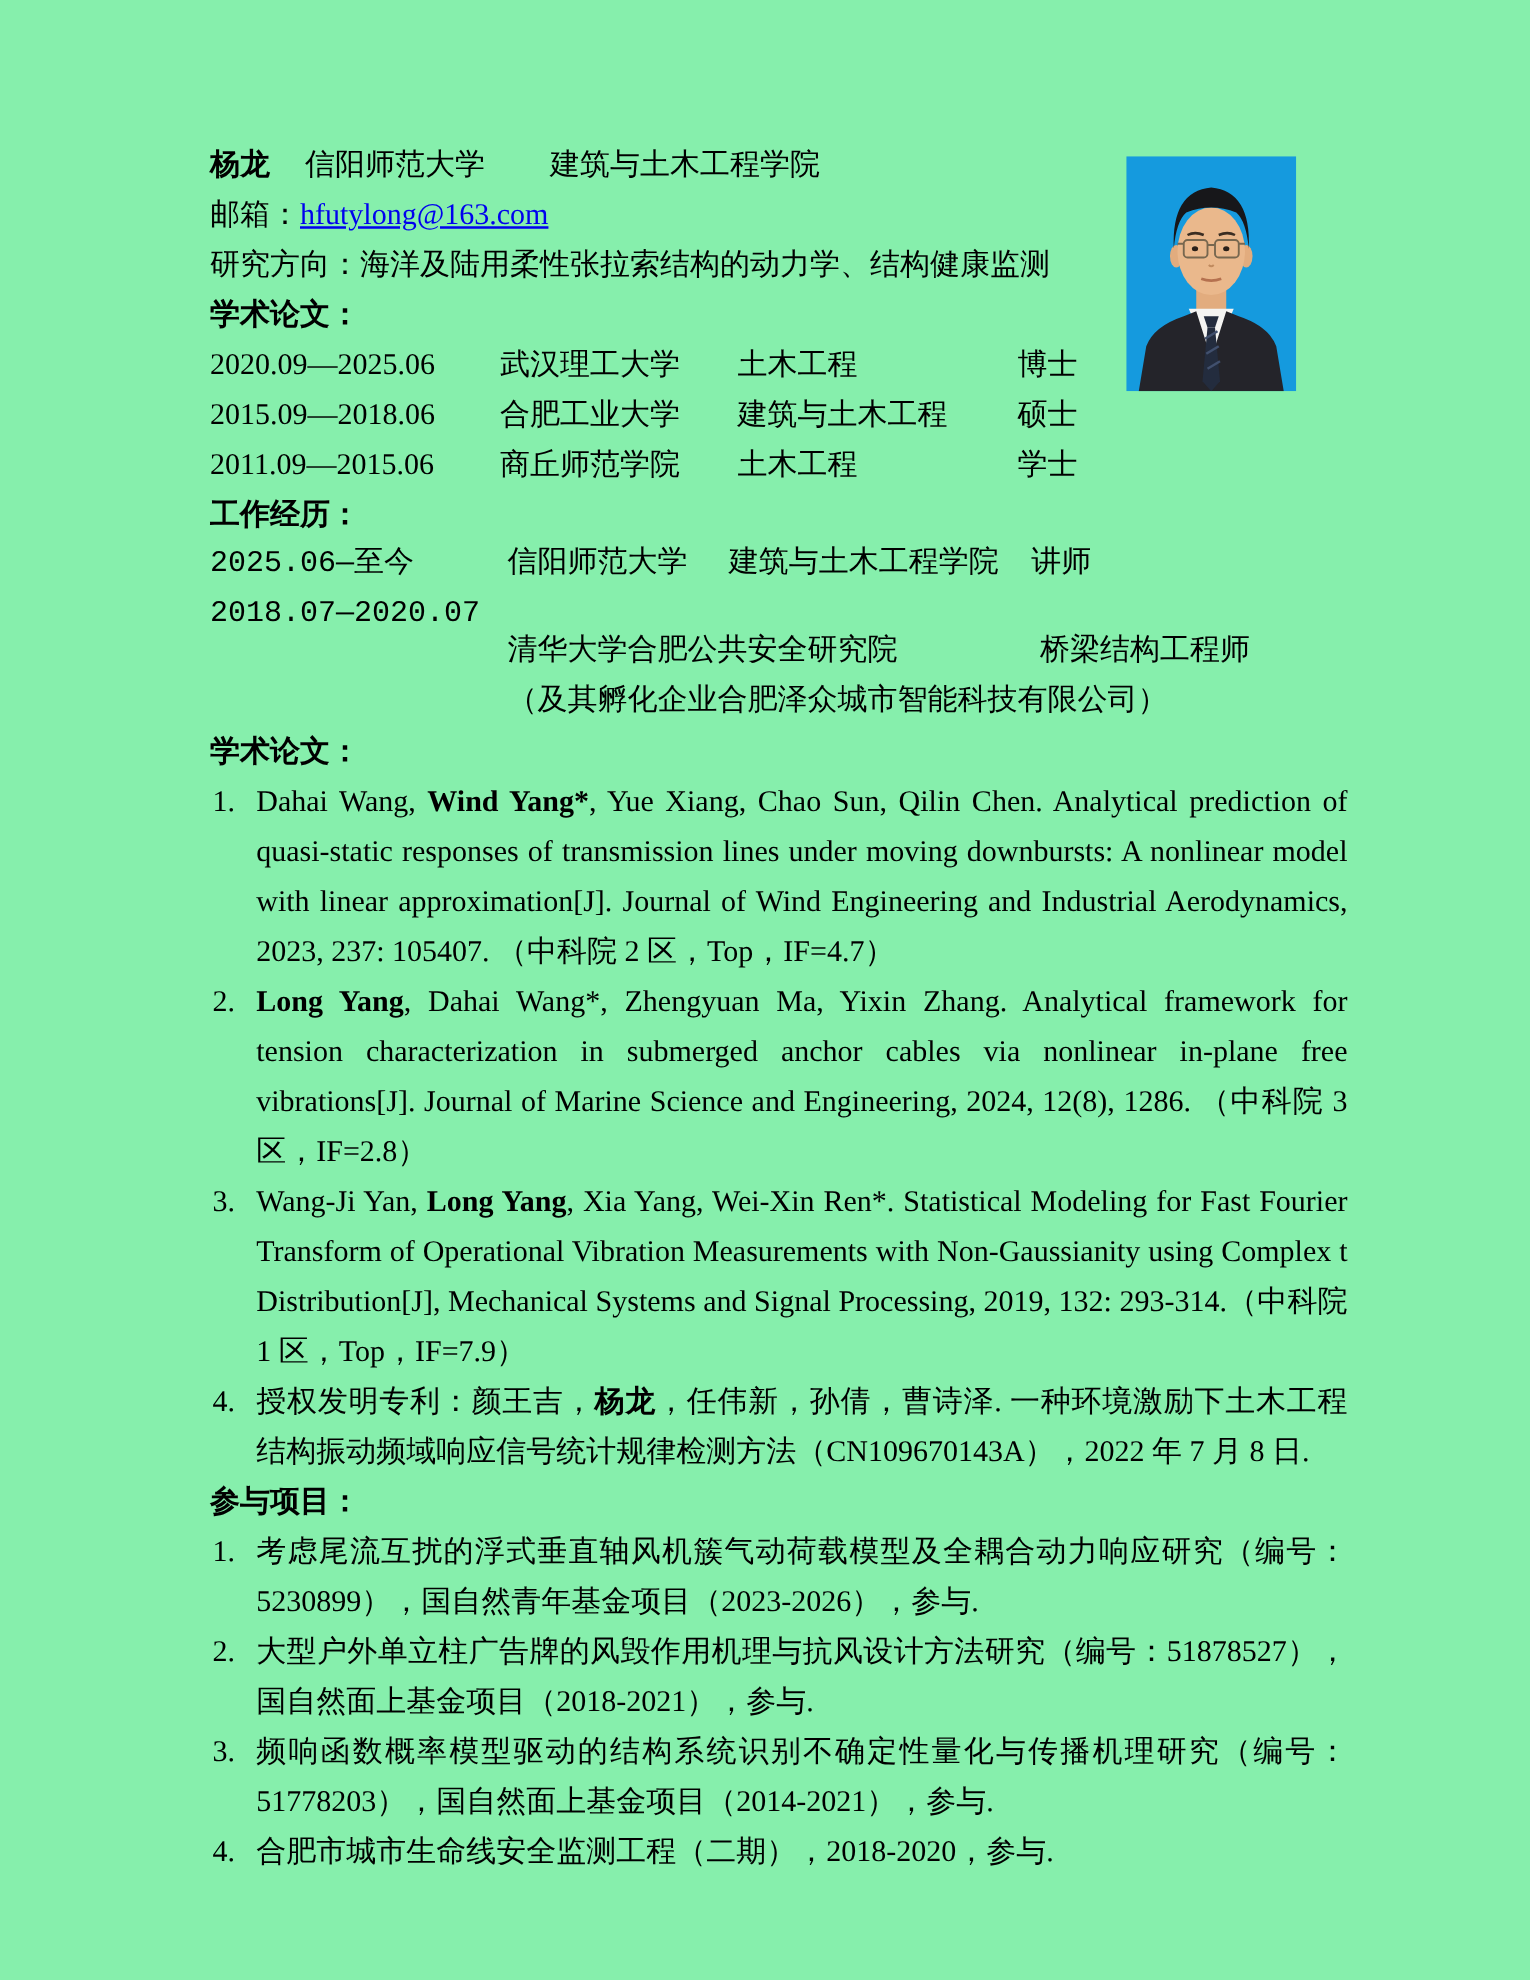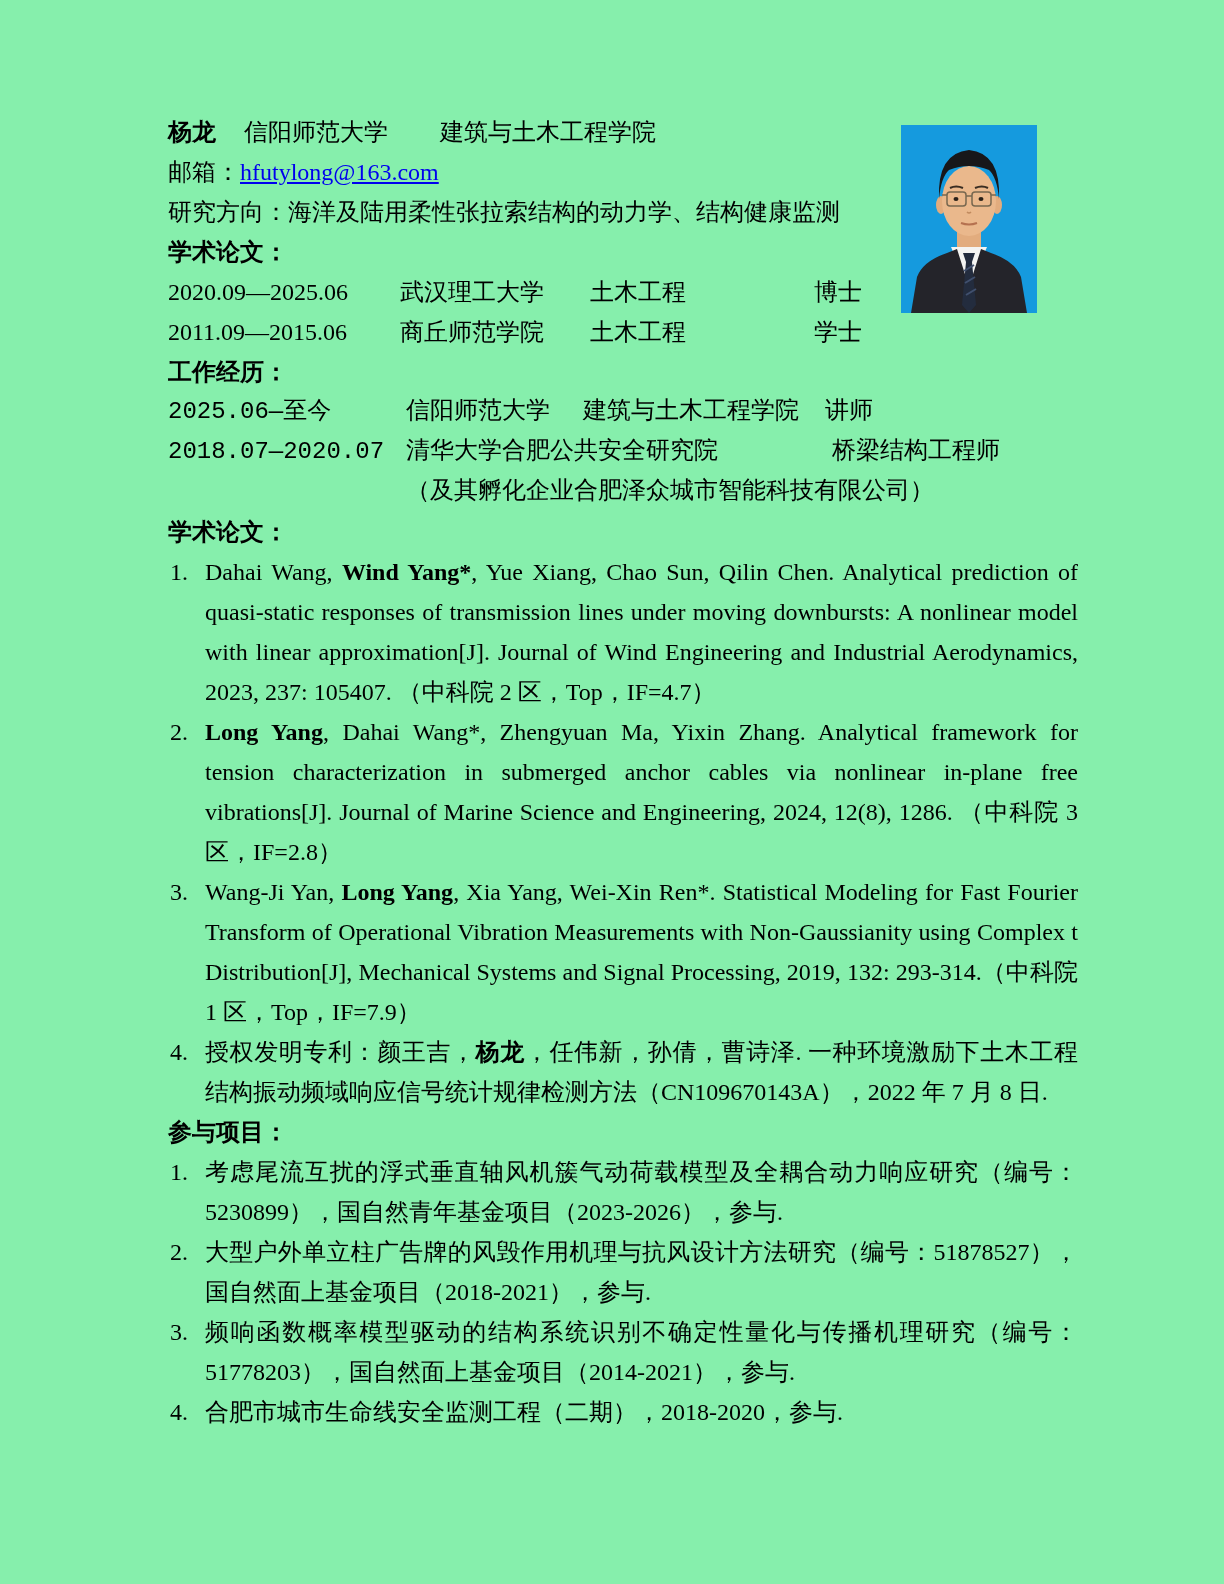--- a/index.html
+++ b/index.html
@@ -16,21 +16,21 @@
   }
   .bold{font-weight:bold;}
   .name-line .name{font-weight:bold;margin-right:22px;}
   .name-line .univ{margin-right:46px;}
   .email-line a{color:#0000EE;cursor:pointer;}
   .section-title{font-weight:bold;}
   .edu-grid{display:grid;grid-template-columns:232px 190px 224px 1fr;}
   .work-row{display:grid;grid-template-columns:238px 1fr;font-family:Liberation Mono, monospace;}
   .work-org-1{display:inline-block;width:177px;}
   .work-dept-1{display:inline-block;width:242px;}
-  .work-org-2{display:inline-block;width:426px;}
+  .work-org-2{display:inline-block;width:426px;margin-top:30px;}
   .item{position:relative;padding-left:37px;text-align:justify;}
   .item .num{position:absolute;left:2px;top:0;}
   .photo{
     position:absolute;left:901px;top:125px;width:136px;height:188px;
   }
   .photo svg{display:block;width:136px;height:188px;}
 </style>
 </head>
 <body>
 
@@ -85,20 +85,26 @@
 
     <div class="section-title">学术论文：</div>
 
     <div class="edu-grid">
       <span>2020.09—2025.06</span>
       <span>武汉理工大学</span>
       <span>土木工程</span>
       <span>博士</span>
     </div>
     <div class="edu-grid">
+      <span>2015.09—2018.06</span>
+      <span>合肥工业大学</span>
+      <span>建筑与土木工程</span>
+      <span>硕士</span>
+    </div>
+    <div class="edu-grid">
       <span>2011.09—2015.06</span>
       <span>商丘师范学院</span>
       <span>土木工程</span>
       <span>学士</span>
     </div>
 
     <div class="section-title">工作经历：</div>
 
     <div class="work-row">
       <span>2025.06—至今</span>

